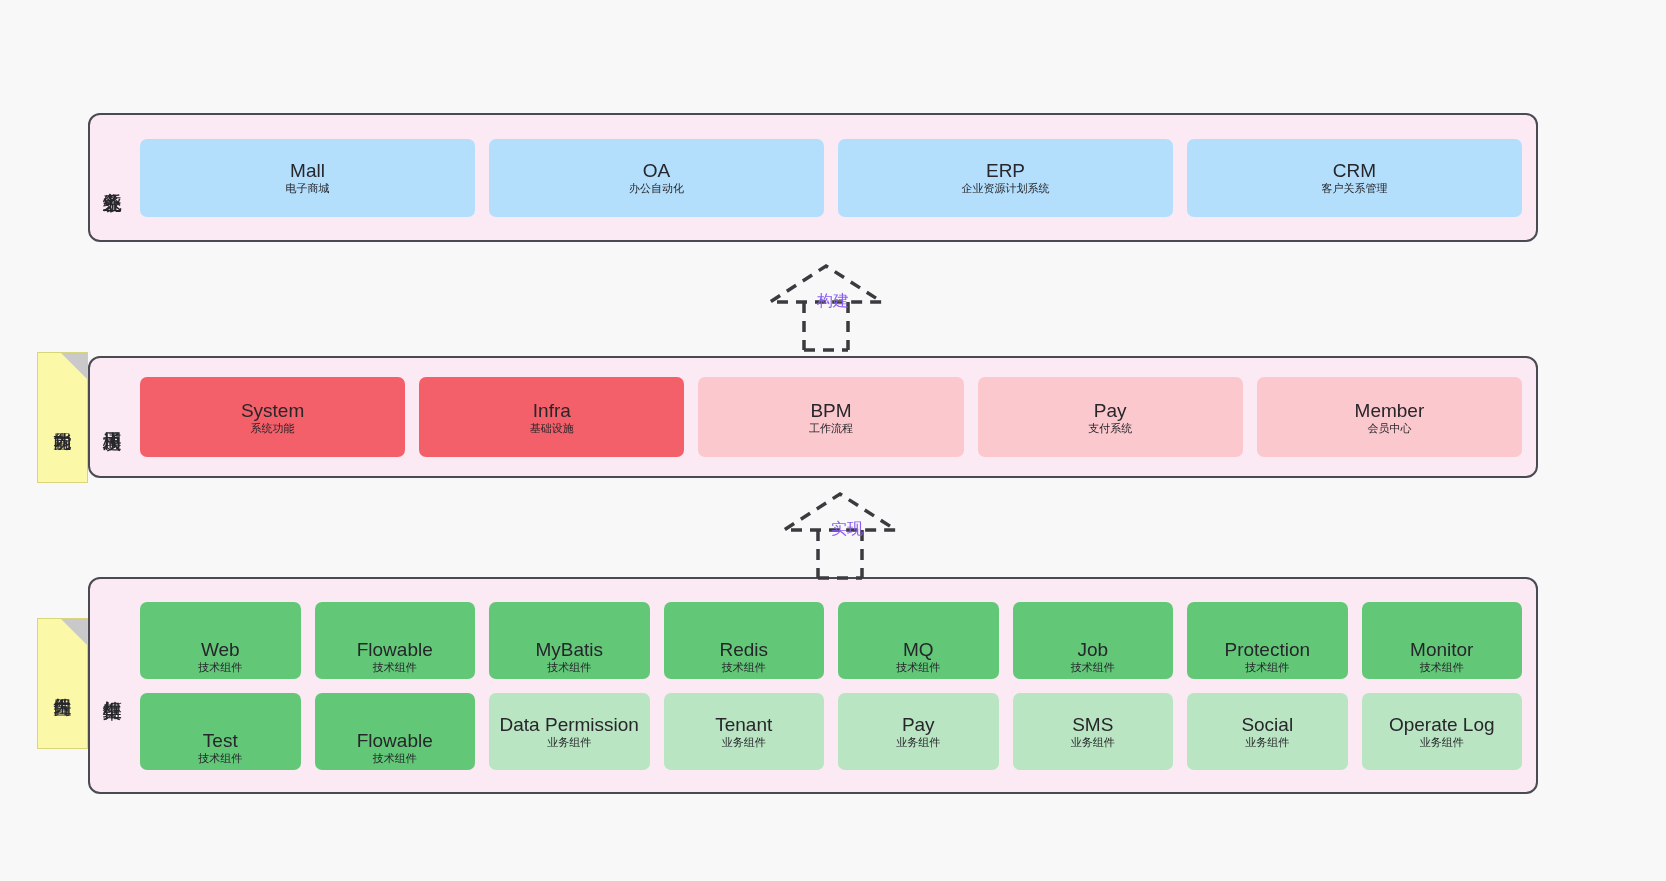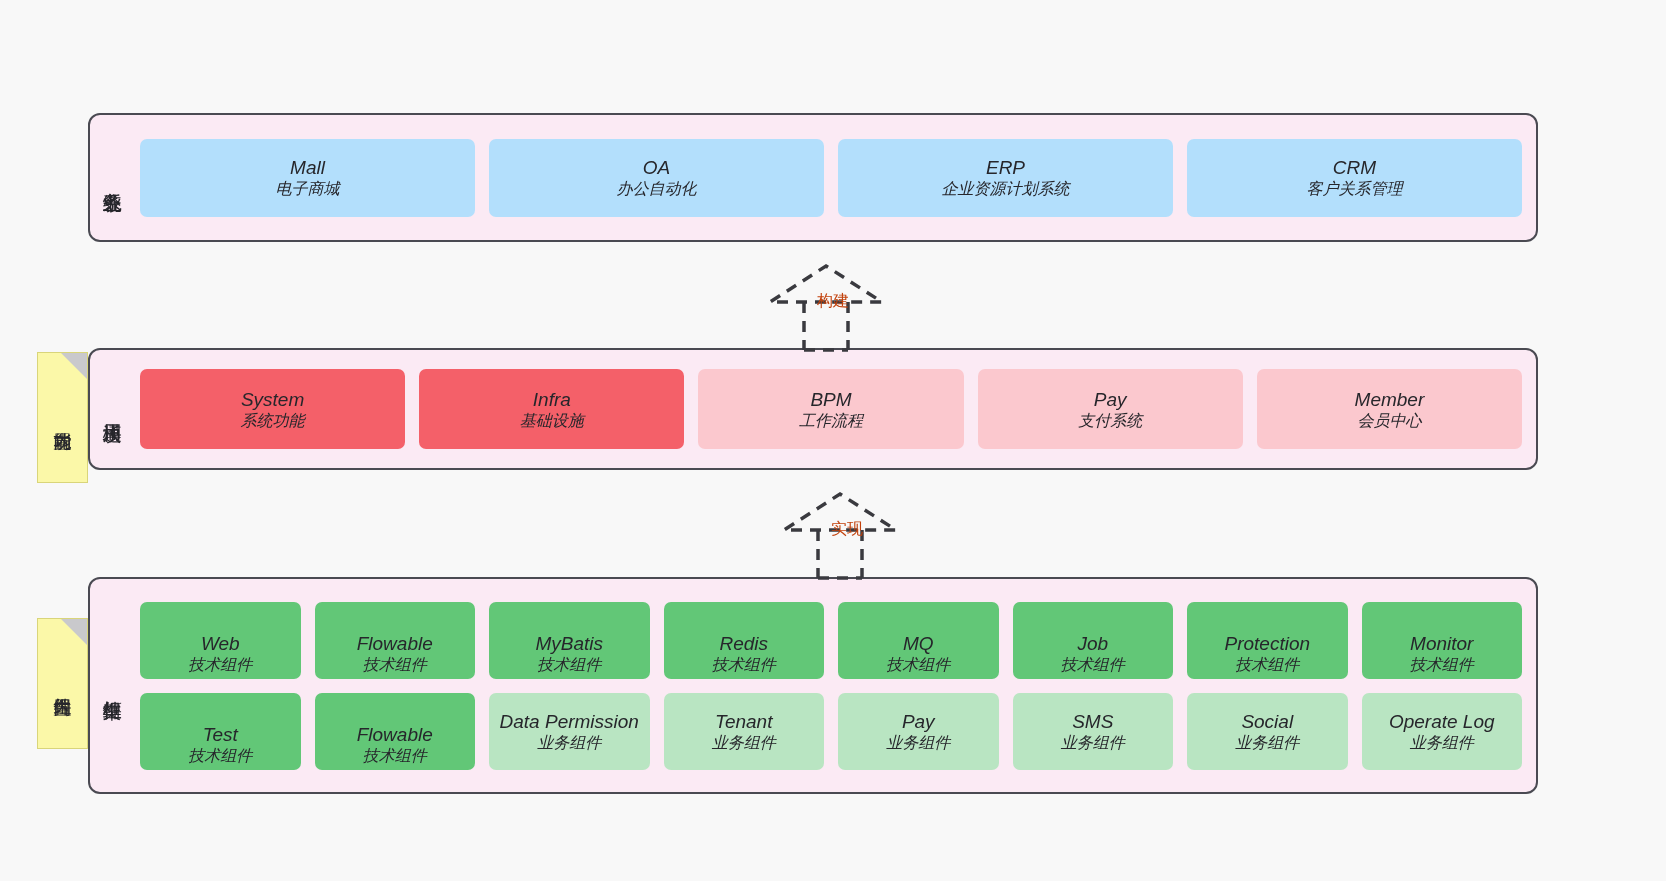--- a/index.html
+++ b/index.html
@@ -43,21 +43,20 @@
     text-orientation: upright;
     white-space: nowrap;
     padding: 0 2px;
   }
   .layer-body {
     flex: 1 1 auto;
     display: flex;
     flex-direction: column;
     justify-content: center;
     padding: 0 14px 0 6px;
-    font-style: italic;
   }
   .row {
     display: flex;
     flex-direction: row;
     justify-content: space-between;
     gap: 14px;
   }
   .row + .row { margin-top: 14px; }
 
   
@@ -68,21 +67,21 @@
     display: flex;
     flex-direction: column;
     align-items: center;
     justify-content: center;
     text-align: center;
     color: #26262b;
     line-height: 1.22;
     padding: 4px 6px;
   }
   .card .en  { font-size: 19px; }
-  .card .cn  { font-size: 16px; }
+  .card .cn  { font-size: 11px; }
 
   .h-biz   { height: 78px; }
   .h-mod   { height: 80px; }
   .h-comp  { height: 77px; }
 
   
   .c-blue        { background: #b3dffc; }
   .c-red-strong  { background: #f46069; }
   .c-red-light   { background: #fbc8ce; justify-content: center; }
   .c-green-dark  { background: #62c777; justify-content: flex-end; }
@@ -114,21 +113,21 @@
     border-top: 26px solid #c9c9cc;
     border-left: 26px solid transparent;
   }
 
   
   .connector { position: absolute; z-index: 3; }
   .connector svg { display: block; overflow: visible; }
   .connector .rel-label {
     position: absolute;
     font-size: 16px;
-    color: #c2410c;
+    color: #8b5cf6;
     background: transparent;
     white-space: nowrap;
   }
 </style>
 </head>
 <body>
 
 <div id="canvas">
 
   <div class="layer" id="layer-business" style="left:88px; top:113px; width:1450px; height:129px;">
@@ -165,21 +164,21 @@
       <line x1="52" y1="88" x2="96" y2="88" stroke="#3a3a3f" stroke-width="3.5" stroke-dasharray="11 8"></line>
     </svg>
     <span class="rel-label" style="left:65px; top:29px;">构建</span>
   </div>
 
   <div class="note" style="left:37px; top:352px; width:51px; height:131px;">
     <span class="fold"></span>
     <span>内置功能</span>
   </div>
 
-  <div class="layer" id="layer-module" style="left:88px; top:348px; width:1450px; height:122px;">
+  <div class="layer" id="layer-module" style="left:88px; top:356px; width:1450px; height:122px;">
     <div class="layer-title">通用模块</div>
     <div class="layer-body">
       <div class="row">
         <div class="card h-mod c-red-strong">
           <span class="en">System</span>
           <span class="cn">系统功能</span>
         </div>
         <div class="card h-mod c-red-strong">
           <span class="en">Infra</span>
           <span class="cn">基础设施</span>

